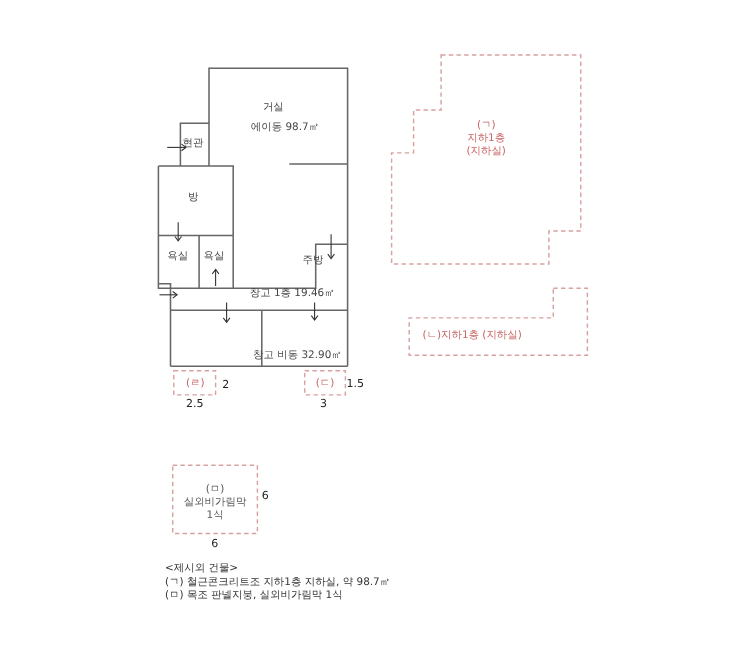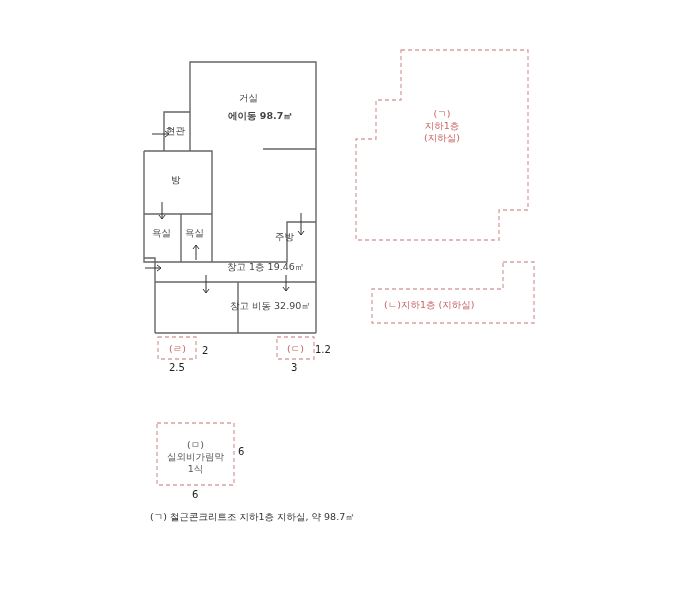--- a/index.html
+++ b/index.html
@@ -75,48 +75,50 @@
 
     <rect x="158" y="337" width="38" height="22"></rect>
 
     <rect x="277" y="337" width="37" height="22"></rect>
 
     <rect x="157" y="423" width="77" height="62"></rect>
   </g>
 </svg>
 
 <div class="lbl" style="left:239px;top:93px;">거실</div>
-<div class="lbl" style="left:228px;top:111px;font-weight:bold;">에이동 98.7㎡</div>
+<div class="lbl" style="left:228px;top:111px;">에이동 98.7㎡</div>
 <div class="lbl" style="left:166px;top:126px;">현관</div>
 <div class="lbl" style="left:171px;top:175px;">방</div>
 <div class="lbl" style="left:152px;top:228px;">욕실</div>
 <div class="lbl" style="left:185px;top:228px;">욕실</div>
 <div class="lbl" style="left:227px;top:232px;margin-left:48px;">주방</div>
 <div class="lbl" style="left:227px;top:262px;">창고  1층 19.46㎡</div>
-<div class="lbl" style="left:230px;top:301px;text-align:right;">창고 비동 32.90㎡</div>
+<div class="lbl" style="left:230px;top:318px;text-align:right;">창고 비동 32.90㎡</div>
 
 <div class="lbl red center" style="left:412px;top:108px;width:60px;line-height:12px;">
   <div>(ㄱ)</div>
   <div>지하1층</div>
   <div>(지하실)</div>
 </div>
 
 <div class="lbl red" style="left:384px;top:300px;">(ㄴ)지하1층 (지하실)</div>
 
 <div class="lbl red" style="left:169px;top:344px;">(ㄹ)</div>
 <div class="dim" style="left:202px;top:346px;">2</div>
 <div class="dim" style="left:169px;top:363px;">2.5</div>
 
 <div class="lbl red" style="left:287px;top:344px;">(ㄷ)</div>
-<div class="dim" style="left:315px;top:345px;">1.2</div>
+<div class="dim" style="left:315px;top:345px;">1.5</div>
 <div class="dim" style="left:291px;top:363px;">3</div>
 
 <div class="lbl center" style="left:157px;top:439px;width:77px;line-height:12px;color:#555;">
   <div>(ㅁ)</div>
   <div>실외비가림막</div>
   <div>1식</div>
 </div>
 <div class="dim" style="left:238px;top:447px;">6</div>
 <div class="dim" style="left:192px;top:490px;">6</div>
 
 <div class="legend">
+  <div>&lt;제시외 건물&gt;</div>
   <div>(ㄱ) 철근콘크리트조 지하1층 지하실, 약 98.7㎡</div>
+  <div>(ㅁ) 목조 판넬지붕, 실외비가림막 1식</div>
 </div>
 
 </body></html>

